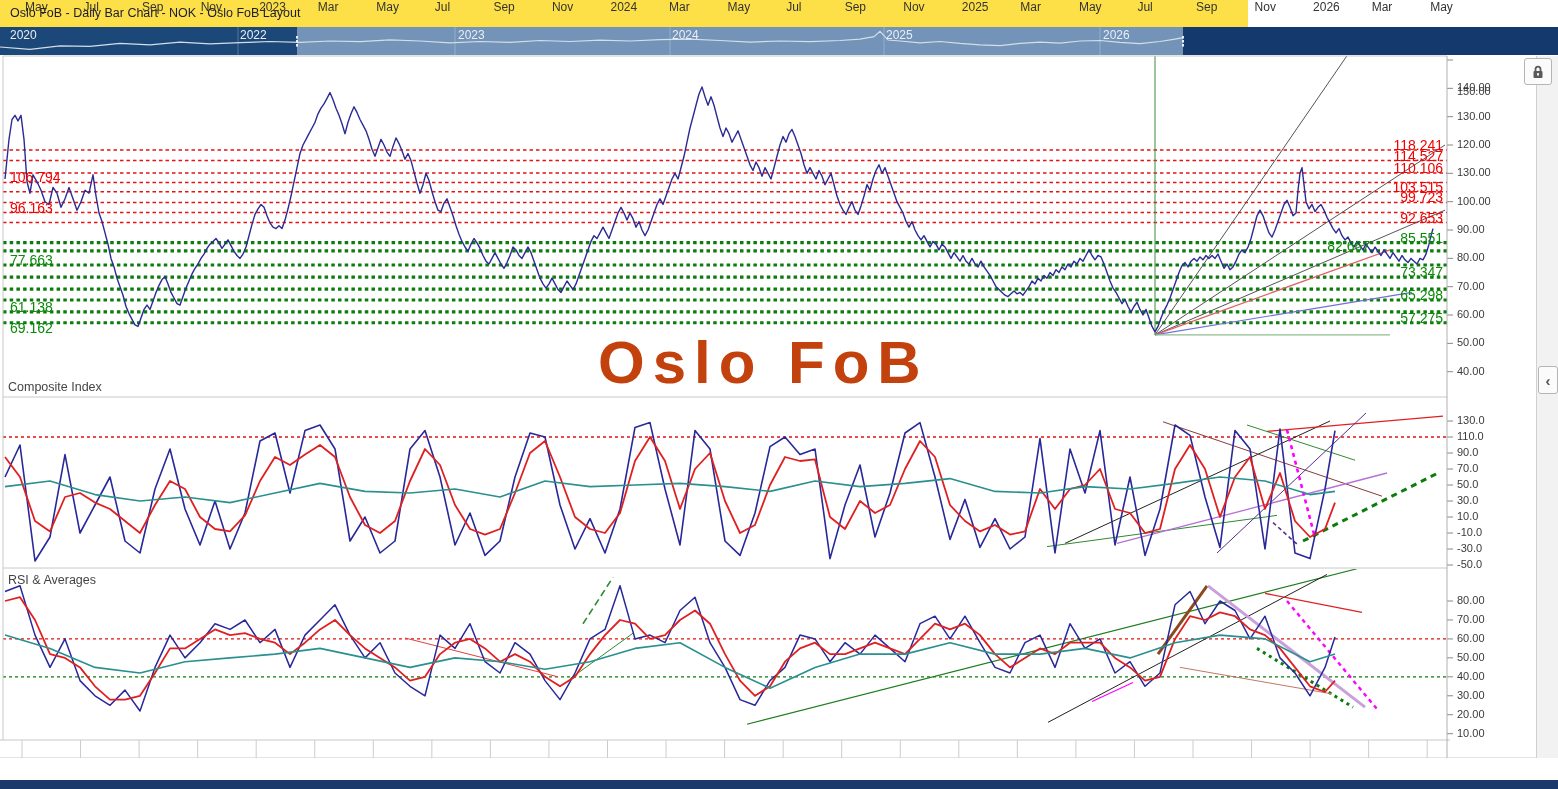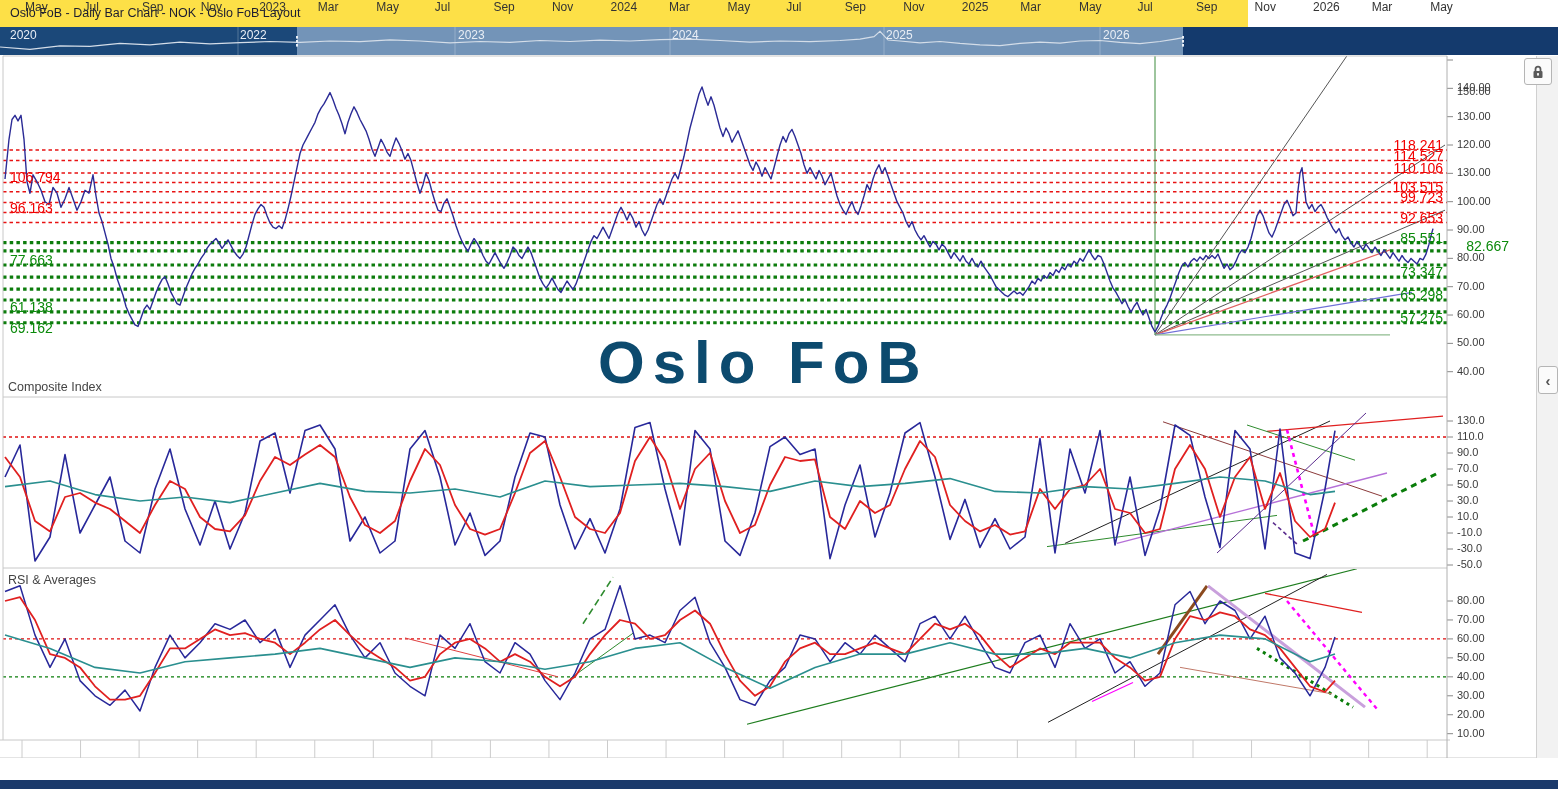--- a/index.html
+++ b/index.html
@@ -9,21 +9,21 @@
   #navigator{position:absolute;left:0;top:27px;width:1558px;height:28px;background:#143a6d;}
   #canvas{position:absolute;left:0;top:0;width:1558px;height:789px;pointer-events:none;}
   #labels{position:absolute;left:0;top:0;width:1558px;height:789px;pointer-events:none;}
   .navyear{position:absolute;top:28px;font-size:12px;color:#e9eef5;}
   .ytick{position:absolute;font-size:11px;color:#3a3a3a;}
   .lvl{position:absolute;font-size:14px;}
   .lvl.red{color:#f20000;}
   .lvl.green{color:#0b8a0b;}
   .xlab{position:absolute;top:742px;font-size:12px;color:#333;}
   .paneltitle{position:absolute;font-size:12.5px;color:#444;}
-  #watermark{position:absolute;left:598px;top:328px;font-size:60px;font-weight:bold;color:#0c4a6e;letter-spacing:8px;}
+  #watermark{position:absolute;left:598px;top:328px;font-size:60px;font-weight:bold;color:#c2410c;letter-spacing:8px;}
   #rightstrip{position:absolute;left:1536px;top:56px;width:22px;height:702px;background:#f2f2f2;border-left:1px solid #d0d0d0;}
   #lockbtn{position:absolute;left:1524px;top:58px;width:26px;height:25px;background:#fbfbfb;border:1px solid #b5b5b5;border-radius:3px;display:flex;align-items:center;justify-content:center;}
   #collapsebtn{position:absolute;left:1538px;top:366px;width:18px;height:26px;background:#fbfbfb;border:1px solid #b5b5b5;border-radius:3px;color:#555;font-weight:bold;font-size:15px;display:flex;align-items:center;justify-content:center;}
   #footer{position:absolute;left:0;top:758px;width:1558px;height:22px;background:#fff;}
   #bottomstrip{position:absolute;left:0;top:780px;width:1558px;height:9px;background:#1b3a6b;}
 </style>
 </head>
 <body>
 <div id="app">
 
@@ -209,21 +209,21 @@
       <div class="ytick" style="left: 1457px; top: 364.7px;">40.00</div>
       <div class="lvl red" style="left: 1443px; top: 136.993px;;transform:translateX(-100%)">118.241</div>
       <div class="lvl red" style="left: 1443px; top: 147.518px;;transform:translateX(-100%)">114.527</div>
       <div class="lvl red" style="left: 1443px; top: 160.045px;;transform:translateX(-100%)">110.106</div>
       <div class="lvl red" style="left: 10px; top: 169.43px;">106.794</div>
       <div class="lvl red" style="left: 1443px; top: 178.722px;;transform:translateX(-100%)">103.515</div>
       <div class="lvl red" style="left: 1443px; top: 189.467px;;transform:translateX(-100%)">99.723</div>
       <div class="lvl red" style="left: 10px; top: 199.554px;">96.163</div>
       <div class="lvl red" style="left: 1443px; top: 209.501px;;transform:translateX(-100%)">92.653</div>
       <div class="lvl green" style="left: 1443px; top: 229.625px;;transform:translateX(-100%)">85.551</div>
-      <div class="lvl green" style="left: 1509px; top: 237.797px;;transform:translateX(-100%)">82.667</div>
+      <div class="lvl green" style="left: 1370px; top: 237.797px;;transform:translateX(-100%)">82.667</div>
       <div class="lvl green" style="left: 10px; top: 251.977px;">77.663</div>
       <div class="lvl green" style="left: 1443px; top: 264.207px;;transform:translateX(-100%)">73.347</div>
       <div class="lvl green" style="left: 10px; top: 276.065px; margin-top: 44px;">69.162</div>
       <div class="lvl green" style="left: 1443px; top: 287.015px;;transform:translateX(-100%)">65.298</div>
       <div class="lvl green" style="left: 10px; top: 298.803px;">61.138</div>
       <div class="lvl green" style="left: 1443px; top: 309.749px;;transform:translateX(-100%)">57.275</div>
       <div class="ytick" style="left: 1457px; top: 414px;">130.0</div>
       <div class="ytick" style="left: 1457px; top: 430px;">110.0</div>
       <div class="ytick" style="left: 1457px; top: 446px;">90.0</div>
       <div class="ytick" style="left: 1457px; top: 462px;">70.0</div>

